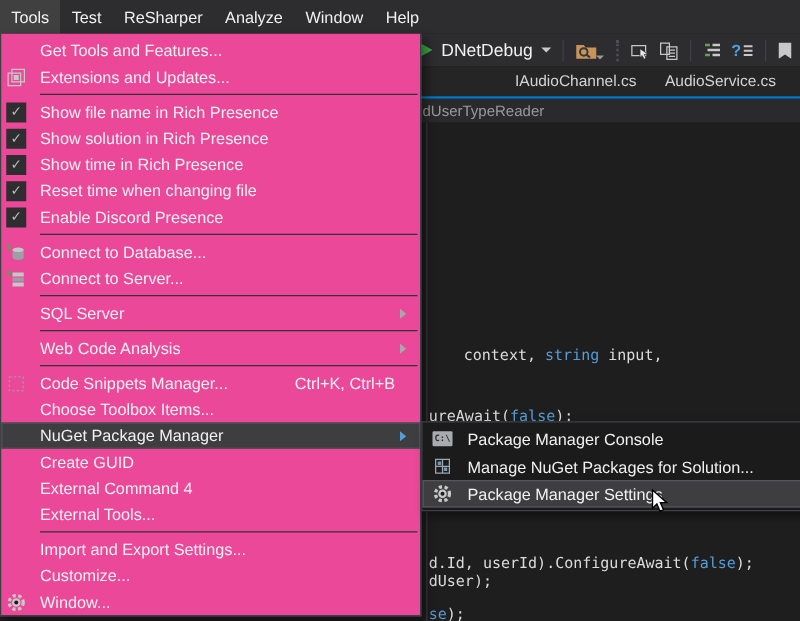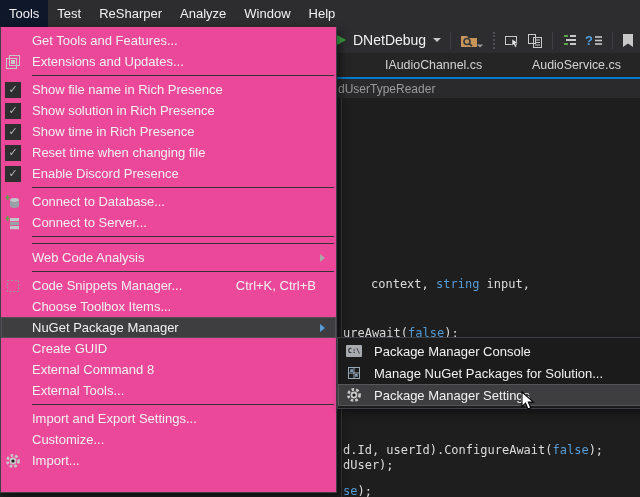--- a/index.html
+++ b/index.html
@@ -3,21 +3,21 @@
 <meta charset="utf-8">
 <style>
   html,body{margin:0;padding:0;background:#111;}
   .screen{position:relative;width:640px;height:497px;overflow:hidden;background:#1e1e1e;
           font-family:"Liberation Sans",sans-serif;-webkit-font-smoothing:antialiased;}
 
   
   .menubar{position:absolute;left:0;top:0;width:640px;height:27px;background:#2d2d30;
            display:flex;align-items:stretch;z-index:1;}
   .mb-item{display:flex;align-items:center;padding:0 9px;font-size:13px;color:#f1f1f1;cursor:default;}
-  .mb-item.open{background:#0f172a;}
+  .mb-item.open{background:#404040;}
 
   .toolbar{position:absolute;left:0;top:27px;width:640px;height:26px;background:#2d2d30;z-index:1;}
   .tb-inner{position:absolute;left:337px;top:0;height:26px;display:flex;align-items:center;gap:7px;}
   .tb-sep{width:1px;height:17px;background:#3f3f46;margin:0 2px;}
   .tb-grip{width:0;height:17px;border-left:2px dotted #4f4f55;margin:0 2px;}
   .tb-label{font-size:14px;color:#f1f1f1;white-space:nowrap;}
   .caret-down{width:0;height:0;border-left:4px solid transparent;border-right:4px solid transparent;
               border-top:4px solid #c8c8c8;}
   .play-tri{width:0;height:0;border-top:5.5px solid transparent;border-bottom:5.5px solid transparent;
             border-left:9px solid #3ea944;}
@@ -128,21 +128,21 @@
       </svg>
       <svg class="dim" width="14" height="13">
         <path d="M1 0h9v13l-4.5-3.4L1 13z" fill="#9a9a9a"></path>
         <path d="M10 5l4 3-4 3z" fill="#9a9a9a"></path>
       </svg>
     </div>
   </div>
 
   <div class="tabrow">
       <span class="tab" style="left: 337px; margin-top: 20px;">cs</span>
-      <span class="tab" style="left: 385px;">IAudioChannel.cs</span>
+      <span class="tab" style="left: 412px;">IAudioChannel.cs</span>
       <span class="tab" style="left: 532px;">AudioService.cs</span>
     </div>
   <div class="tab-underline"></div>
 
   <div class="breadcrumb">
     <span class="bc-text">dUserTypeReader</span>
   </div>
 
   <div class="editor">
     <div class="indent-guide"></div>
@@ -217,20 +217,25 @@
           <svg width="16" height="16">
             <rect x="5" y="3" width="9" height="3.2" fill="#c2c7cc"></rect>
             <rect x="5" y="7" width="9" height="3.2" fill="#9aa0a6"></rect>
             <rect x="5" y="11" width="9" height="3.2" fill="#c2c7cc"></rect>
             <path d="M0.5 3.5h4M2.5 1v5" stroke="#57a64a" stroke-width="1.4"></path>
           </svg>
         </span>
         <span class="mi-label">Connect to Server...</span>
       </div>
       <div class="menu-sep"></div>
+      <div class="menu-row">
+        <span class="mi-icon"></span>
+        <span class="mi-label">SQL Server</span>
+        <span class="mi-arrow"></span>
+      </div>
       <div class="menu-sep"></div>
       <div class="menu-row">
         <span class="mi-icon"></span>
         <span class="mi-label">Web Code Analysis</span>
         <span class="mi-arrow"></span>
       </div>
       <div class="menu-sep"></div>
       <div class="menu-row">
         <span class="mi-icon">
           <svg width="16" height="16">
@@ -248,21 +253,21 @@
         <span class="mi-icon"></span>
         <span class="mi-label">NuGet Package Manager</span>
         <span class="mi-arrow"></span>
       </div>
       <div class="menu-row">
         <span class="mi-icon"></span>
         <span class="mi-label">Create GUID</span>
       </div>
       <div class="menu-row">
         <span class="mi-icon"></span>
-        <span class="mi-label">External Command 8</span>
+        <span class="mi-label">External Command 4</span>
       </div>
       <div class="menu-row">
         <span class="mi-icon"></span>
         <span class="mi-label">External Tools...</span>
       </div>
       <div class="menu-sep"></div>
       <div class="menu-row">
         <span class="mi-icon"></span>
         <span class="mi-label">Import and Export Settings...</span>
       </div>
@@ -271,21 +276,21 @@
         <span class="mi-label">Customize...</span>
       </div>
       <div class="menu-row">
         <span class="mi-icon">
           <svg width="16" height="16">
             <circle cx="8" cy="8" r="5.6" fill="none" stroke="#c8c8c8" stroke-width="2.6" stroke-dasharray="2.6 2.05"></circle>
             <circle cx="8" cy="8" r="3.4" fill="#c8c8c8"></circle>
             <circle cx="8" cy="8" r="1.6" fill="#1b1b1c"></circle>
           </svg>
         </span>
-        <span class="mi-label">Import...</span>
+        <span class="mi-label">Window...</span>
       </div>
     </div>
 
   <div class="submenu-panel" id="nuget-submenu">
       <div class="sm-row">
         <span class="sm-icon">
           <span class="cmd-ic">C:\</span>
         </span>
         <span class="sm-label">Package Manager Console</span>
       </div>

